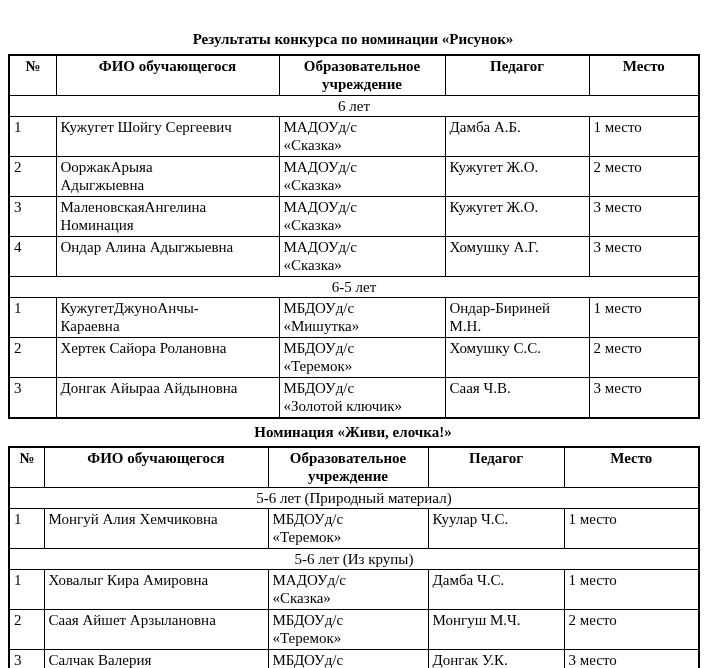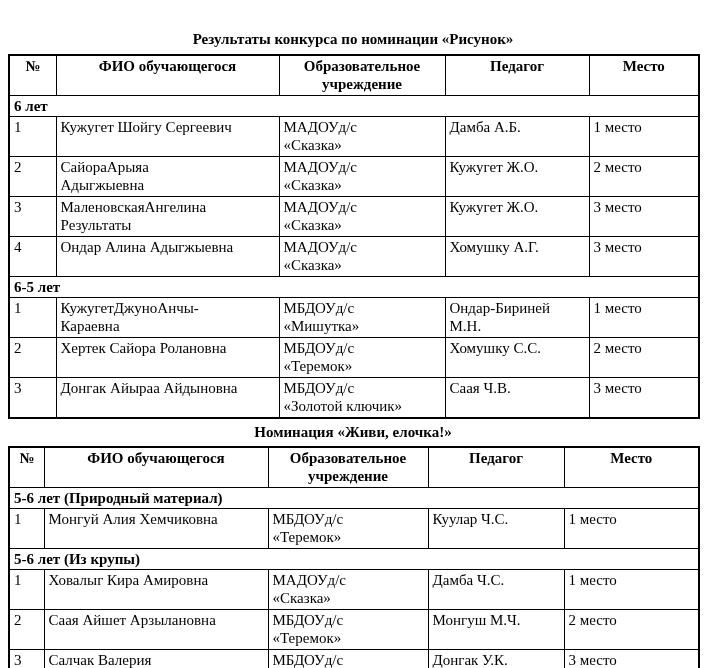--- a/index.html
+++ b/index.html
@@ -44,21 +44,22 @@
     vertical-align: top;
     padding: 1px 4px 2px 4px;
     overflow: hidden;
     word-wrap: break-word;
   }
   .doc-table th {
     font-weight: bold;
     text-align: center;
   }
   tr.age-row td {
-    font-weight: bold;
+    font-weight: normal;
+    text-align: center;
     height: 18px;
     padding: 1px 4px;
   }
   tr.data-row td {
     height: 36px;
   }
   .jline {
     display: flex;
     justify-content: flex-start;
   }
@@ -104,21 +105,21 @@
             </td>
             <td>
               <div>Дамба А.Б.</div>
             </td>
             <td>1 место</td>
           </tr>
           <tr class="data-row">
             <td>2</td>
             <td>
               <div class="jline">
-                <span>Сайора</span>
+                <span>Ооржак</span>
                 <span>Арыяа</span>
               </div>
               <div>Адыгжыевна</div>
             </td>
             <td>
               <div class="jline">
                 <span>МАДОУ</span>
                 <span>д/с</span>
               </div>
               <div>«Сказка»</div>
@@ -128,21 +129,21 @@
             </td>
             <td>2 место</td>
           </tr>
           <tr class="data-row">
             <td>3</td>
             <td>
               <div class="jline">
                 <span>Маленовская</span>
                 <span>Ангелина</span>
               </div>
-              <div>Результаты</div>
+              <div>Номинация</div>
             </td>
             <td>
               <div class="jline">
                 <span>МАДОУ</span>
                 <span>д/с</span>
               </div>
               <div>«Сказка»</div>
             </td>
             <td>
               <div>Кужугет Ж.О.</div>

